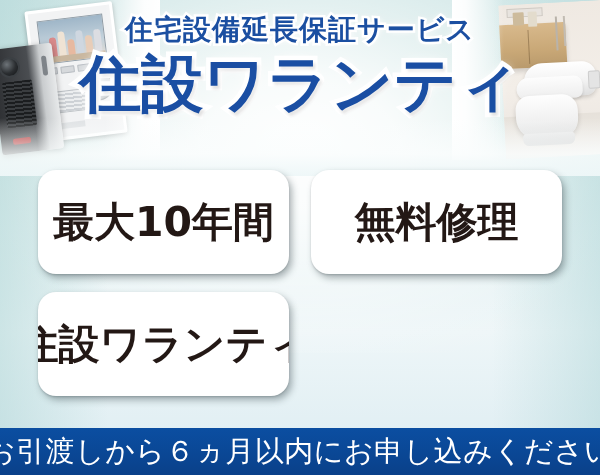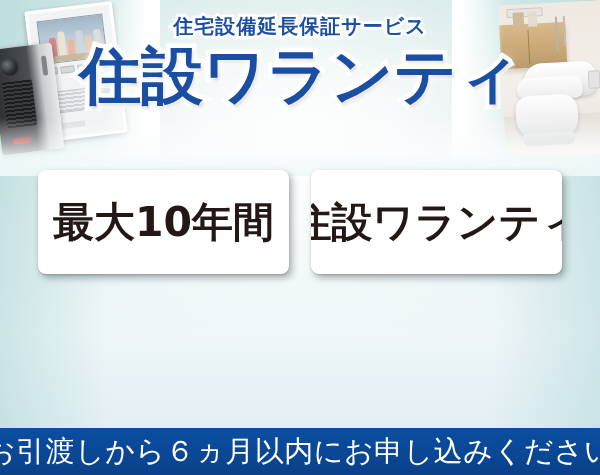--- a/index.html
+++ b/index.html
@@ -361,21 +361,21 @@
   .headline {
     position: absolute;
     left: 0;
     right: 0;
     top: 16px;
     text-align: center;
     z-index: 6;
   }
   .subtitle {
     font-family: "DejaVu Sans", "Liberation Sans", sans-serif;
-    font-size: 20px;
+    font-size: 28px;
     font-weight: 700;
     letter-spacing: 1px;
     color: #1b4fa1;
     line-height: 1;
     margin: 0 0 8px 0;
     -webkit-text-stroke: 5px #ffffff;
     paint-order: stroke fill;
     text-shadow:
       0 0 6px #ffffff,
       0 0 10px #ffffff;
@@ -406,21 +406,21 @@
     width: 524px;
     display: grid;
     grid-template-columns: 1fr 1fr;
     grid-template-rows: 104px 104px;
     column-gap: 22px;
     row-gap: 18px;
     z-index: 7;
   }
   .feature-card {
     background: #ffffff;
-    border-radius: 8px;
+    border-radius: 18px;
     box-shadow:
       3px 4px 7px rgba(40,55,60,0.38),
       0 1px 2px rgba(40,55,60,0.20);
     display: flex;
     align-items: center;
     justify-content: center;
     overflow: hidden;
   }
   .feature-text {
     font-family: "DejaVu Sans", "Liberation Sans", sans-serif;
@@ -517,20 +517,23 @@
     <div class="subtitle">住宅設備延長保証サービス</div>
     <div class="maintitle">住設ワランティ</div>
   </div>
 
   <div class="features">
 
     <div class="feature-card">
       <span class="feature-text">最大10年間</span>
     </div>
 
+    <div class="feature-card">
+      <span class="feature-text">無料修理</span>
+    </div>
 
 
     <div class="feature-card">
       <span class="feature-text">住設ワランティ</span>
     </div>
 
   </div>
 
   <div class="cta-bar">
     <span class="cta-text">お引渡しから６ヵ月以内にお申し込みください</span>

